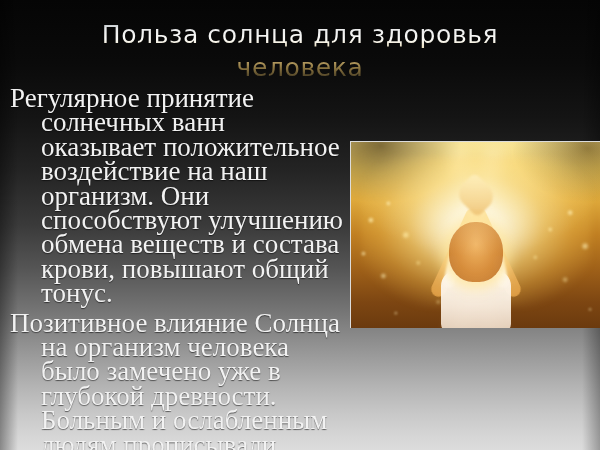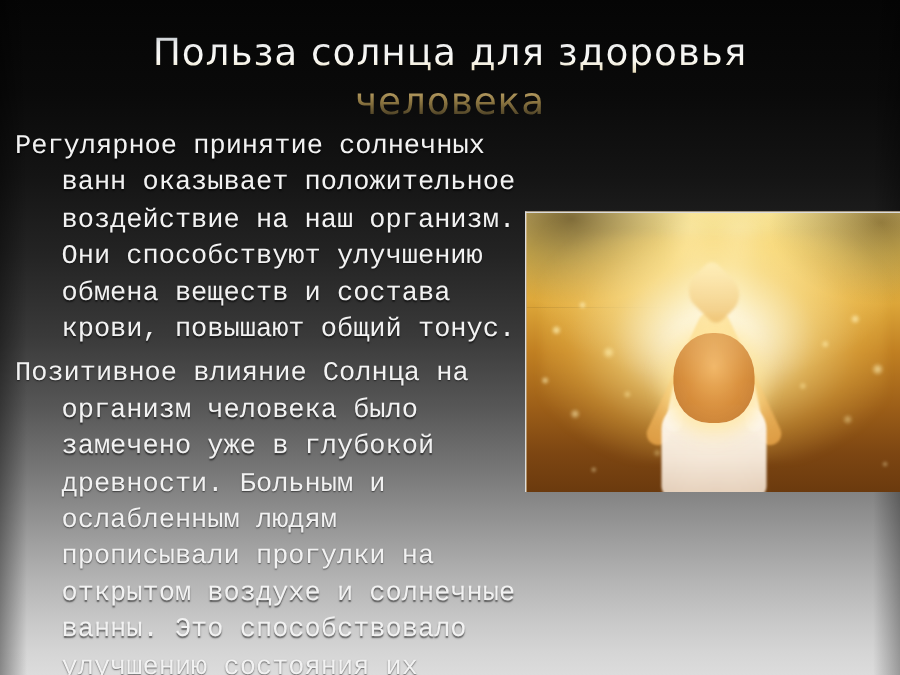--- a/index.html
+++ b/index.html
@@ -71,27 +71,26 @@
 
   
   .body-col {
     position: absolute;
     left: 10px;
     top: 86px;
     width: 336px;
   }
   .para {
     color: #f2f2f2;
-    font-size: 18px;
+    font-size: 27px;
     line-height: 24.4px;
     text-indent: -31px;
     padding-left: 31px;
     margin: 0 0 1px 0;
     text-shadow: 0 1px 1px rgba(0,0,0,0.55);
-    font-family: Liberation Mono, monospace;
   }
   .para.p2 { margin-top: 5px; }
 
   
   .photo-frame {
     position: absolute;
     left: 350px;
     top: 141px;
     width: 250px;
     height: 187px;

